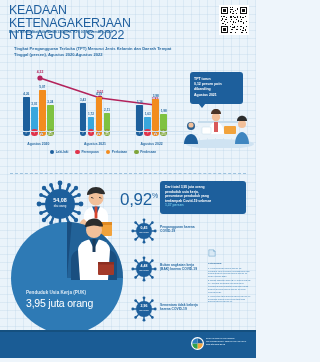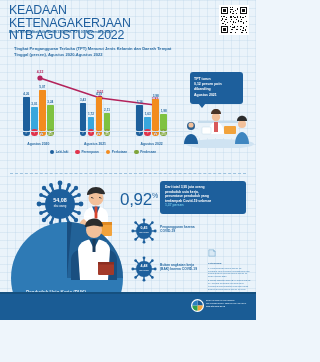--- a/index.html
+++ b/index.html
@@ -4,21 +4,21 @@
 <style>
   html,body{margin:0;padding:0;}
   body{
     width:256px;height:362px;
     font-family:"Liberation Sans", sans-serif;
     background:#eef5fb;
     overflow:hidden;
     position:relative;
   }
   #page{
-    position:relative;width:256px;height:320px;
+    position:relative;width:256px;height:358px;
     background:
       repeating-linear-gradient(0deg,rgba(255,255,255,0) 0 7px,rgba(170,200,225,.25) 7px 8px),
       repeating-linear-gradient(90deg,rgba(255,255,255,0) 0 7px,rgba(170,200,225,.25) 7px 8px),
       #eaf3fa;
     overflow:hidden;
   }
   
   .header{position:absolute;left:0;top:0;width:256px;height:42px;}
   .title{
     position:absolute;left:9px;top:4px;width:180px;
@@ -446,20 +446,21 @@
     <path d="M10 62V32c0-6 6-11 16-11s16 5 16 11v30z" fill="#ffffff"></path>
     <path d="M21 21h10l-5 10z" fill="#15507f"></path>
     <rect x="24.5" y="21" width="3" height="13" fill="#1b3d5e"></rect>
     <path d="M10 32c-4 1.5-7 5-7 10v20h9z" fill="#1a4f80"></path>
     <path d="M42 32c4 1.5 7 5 7 10v20h-9z" fill="#1a4f80"></path>
     <rect x="30" y="44" width="16" height="13" rx="1" fill="#a33a2a"></rect>
     <rect x="30" y="44" width="16" height="2.5" fill="#8c2f22"></rect>
   </svg>
 
   <div class="pielab">Penduduk Usia Kerja (PUK)</div>
+  <div class="pienum">3,95 juta orang</div>
 
   <div class="vrow" style="top:218px">
     <div class="v">
       <svg viewBox="0 0 26 26" style="width:26px;height:26px;">
         <g fill="#1d5f9c">
           <circle cx="13" cy="13" r="8"></circle>
           <g stroke="#1d5f9c" stroke-width="1.4" stroke-linecap="round">
             <line x1="13" y1="5" x2="13" y2="1.8"></line>
               <line x1="13" y1="21" x2="13" y2="24.2"></line>
             <line x1="5" y1="13" x2="1.8" y2="13"></line>

